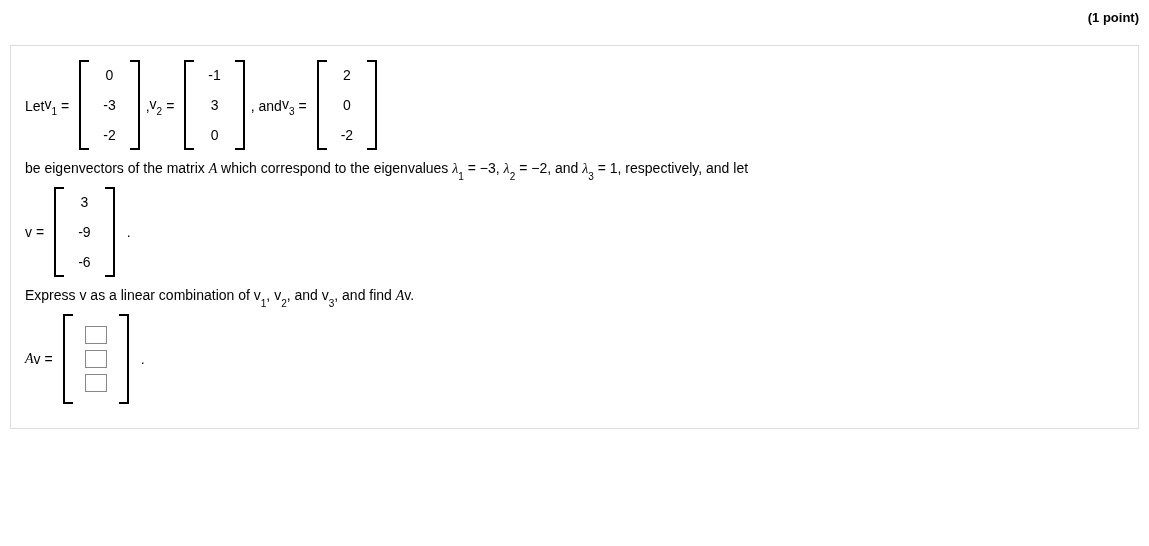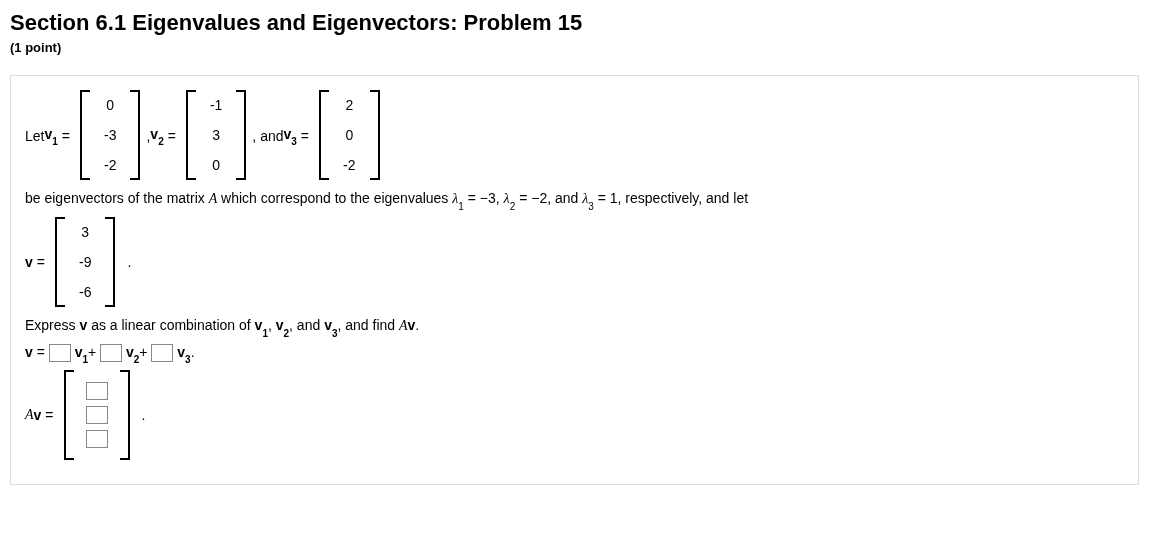--- a/index.html
+++ b/index.html
@@ -13,34 +13,35 @@
   }
   .header h1 {
     font-size: 22px;
     font-weight: bold;
     margin: 0 0 4px 0;
   }
   .points {
     font-size: 13px;
     font-weight: bold;
     margin-bottom: 20px;
+    text-align: right;
   }
   .problem {
     border: 1px solid #ddd;
     padding: 14px;
     background: #fff;
   }
   .row {
     display: flex;
     align-items: center;
     flex-wrap: nowrap;
     margin-bottom: 10px;
     font-size: 14px;
   }
-  .bold { font-weight: bold; }
+  .bold { font-weight: normal; }
   .serif { font-family: "Times New Roman", Times, serif; font-style: normal; }
   .italic { font-style: italic; }
   .sub { font-size: 10px; vertical-align: sub; position: relative; top: 3px; }
 
   
   .vec {
     display: inline-flex;
     align-items: stretch;
     margin: 0 6px;
     height: 90px;
@@ -98,21 +99,20 @@
     display: inline-flex;
     align-items: flex-end;
     white-space: nowrap;
   }
   .eqmark { padding: 0 4px; }
 </style>
 </head>
 <body>
 
 <div class="header">
-  <h1>Section 6.1 Eigenvalues and Eigenvectors: Problem 15</h1>
   <div class="points">(1 point)</div>
 </div>
 
 <div class="problem">
 
   <div class="row">
     <span class="label">
       <span>Let </span>
       <span class="bold"><span>v</span><span class="sub">1</span></span>
       <span class="eqmark"> = </span>
@@ -179,29 +179,20 @@
       </span>
       <span class="bracket right"></span>
     </span>
     <span style="margin-left:6px;">.</span>
   </div>
 
   <div class="textline">
     <span>Express </span><span class="bold">v</span><span> as a linear combination of </span><span class="bold"><span>v</span><span class="sub">1</span></span><span>, </span><span class="bold"><span>v</span><span class="sub">2</span></span><span>, and </span><span class="bold"><span>v</span><span class="sub">3</span></span><span>, and find </span><span class="serif italic">A</span><span class="bold">v</span><span>.</span>
   </div>
 
-  <div class="textline">
-    <span class="bold">v</span><span> = </span>
-    <input class="ansbox" type="text" style="">
-    <span class="bold"><span>v</span><span class="sub">1</span></span><span>+</span>
-    <input class="ansbox" type="text" style="">
-    <span class="bold"><span>v</span><span class="sub">2</span></span><span>+</span>
-    <input class="ansbox" type="text" style="">
-    <span class="bold"><span>v</span><span class="sub">3</span></span><span>.</span>
-  </div>
 
   <div class="row">
     <span class="label">
       <span class="serif italic">A</span>
         <span class="bold">v</span>
       <span class="eqmark"> = </span>
     </span>
     <span class="vec vec-small">
       <span class="bracket left"></span>
       <span class="vec-col" style="padding:4px 8px; gap:6px; justify-content:center;">

